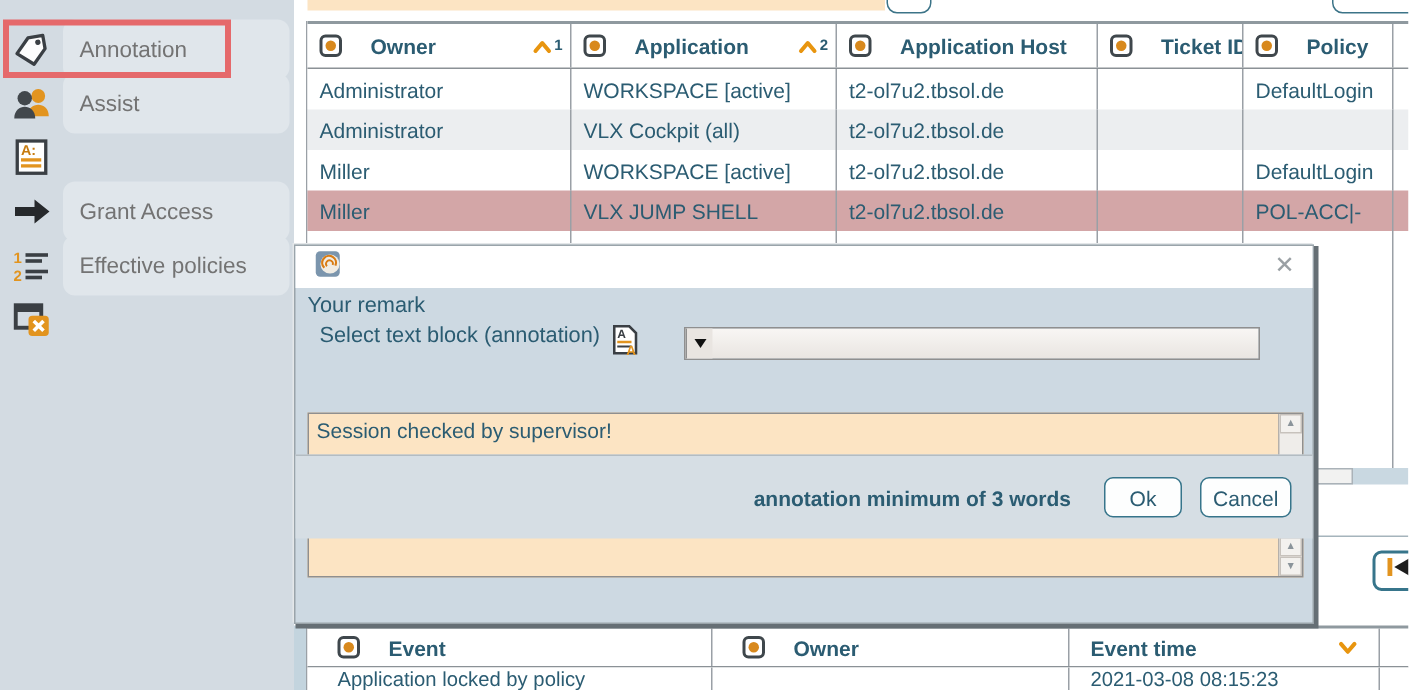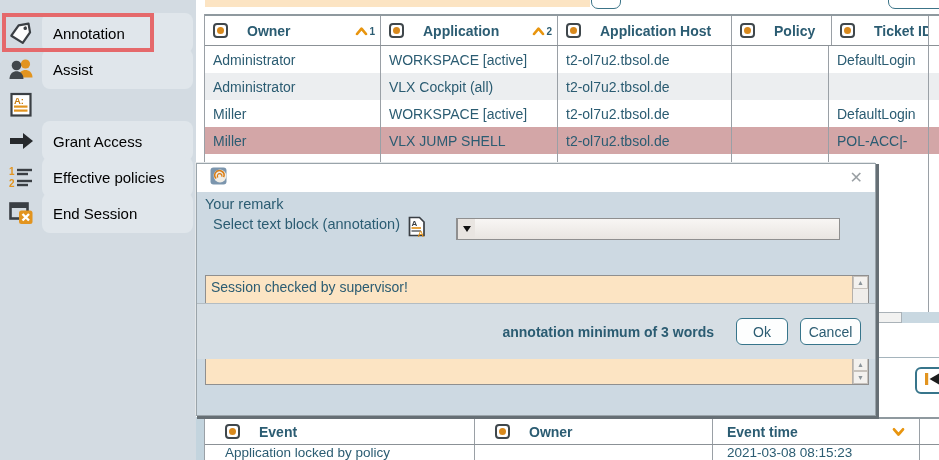--- a/index.html
+++ b/index.html
@@ -4,21 +4,21 @@
 <style>
   html,body{margin:0;padding:0;background:#fff;}
   .screen{position:relative;width:939px;height:460px;overflow:hidden;background:#fff;
           font-family:"Liberation Sans","DejaVu Sans",sans-serif;color:#2b5c72;}
 
   
   .sidebar{position:absolute;left:0;top:0;width:196px;height:460px;background:#d3dbe2;z-index:2;}
   .side-item{position:absolute;left:0;width:196px;height:30px;display:flex;align-items:center;}
   .side-icon{width:42px;display:flex;justify-content:center;align-items:center;flex:0 0 42px;}
   .side-pill{flex:1;height:40px;margin-right:3px;background:#e0e6eb;border-radius:8px;
-             display:flex;align-items:center;padding-left:11px;font-size:15px;color:#000000;}
+             display:flex;align-items:center;padding-left:11px;font-size:15px;color:#737373;}
   .hl-box{position:absolute;left:2px;top:13px;width:152px;height:39px;border:4px solid #e5696b;
           box-sizing:border-box;z-index:6;pointer-events:none;}
 
   
   .main{position:absolute;left:196px;top:0;width:743px;height:460px;background:#fff;}
 
   .filter-input{position:absolute;left:9px;top:0;width:385px;height:7px;background:#fce4c3;}
   .top-btn{position:absolute;top:-12px;height:19px;background:#fff;border:1px solid #3c7488;border-radius:7px;}
   .top-btn.b1{left:395px;width:28px;}
   .top-btn.b2{left:692px;width:80px;}
@@ -154,21 +154,20 @@
     </div>
     <div class="side-item" style="top:198px">
       <span class="side-icon">
         <svg width="27" height="26" viewBox="0 0 27 26">
           <rect x="2.5" y="3.5" width="17" height="15" fill="none" stroke="#3a3f44" stroke-width="2.6"></rect>
           <rect x="2.5" y="3.5" width="17" height="4.5" fill="#3a3f44"></rect>
           <rect x="11" y="10.5" width="13.5" height="13.5" rx="2.5" fill="#e2941f"></rect>
           <path d="M14.5 14 l6.5 6.5 M21 14 l-6.5 6.5" stroke="#fff" stroke-width="2.4"></path>
           </svg>
       </span>
-      <span class="side-pill">End Session</span>
     </div>
     <div class="hl-box"></div>
   </aside>
 
   <div class="main">
 
     <div class="filter-input"></div>
     <div class="top-btn b1"></div>
     <div class="top-btn b2"></div>
 
@@ -197,31 +196,31 @@
               </svg>
             <i>2</i>
             </span>
         </div>
         <div class="cell hcell c2">
           <span class="hicon">
               <span class="hdot"></span>
             </span>
           <span>Application Host</span>
         </div>
+        <div class="cell hcell c3">
+          <span class="hicon">
+              <span class="hdot"></span>
+            </span>
+          <span>Ticket ID</span>
+        </div>
         <div class="cell hcell c4">
           <span class="hicon">
               <span class="hdot"></span>
             </span>
           <span>Policy</span>
-        </div>
-        <div class="cell hcell c3">
-          <span class="hicon">
-              <span class="hdot"></span>
-            </span>
-          <span>Ticket ID</span>
         </div>
         <div class="cell hcell c5"></div>
       </div>
 
       <div class="srow r">
         <div class="cell c0">Administrator</div>
         <div class="cell c1">WORKSPACE [active]</div>
         <div class="cell c2">t2-ol7u2.tbsol.de</div>
         <div class="cell c3"></div>
         <div class="cell c4">DefaultLogin</div>

